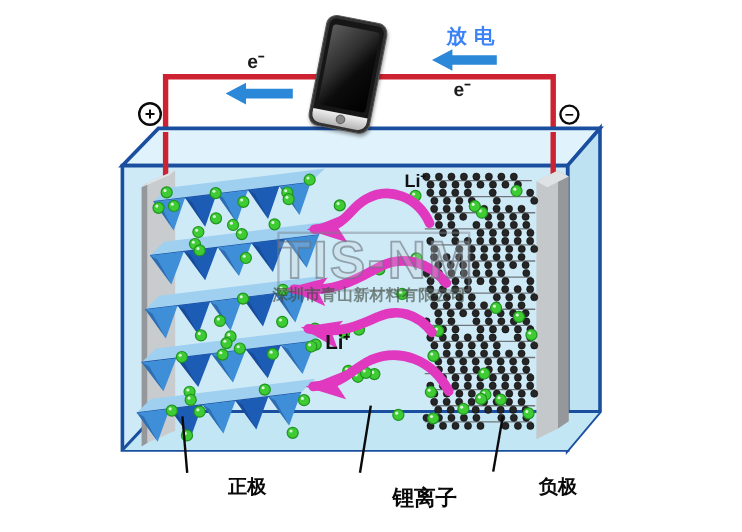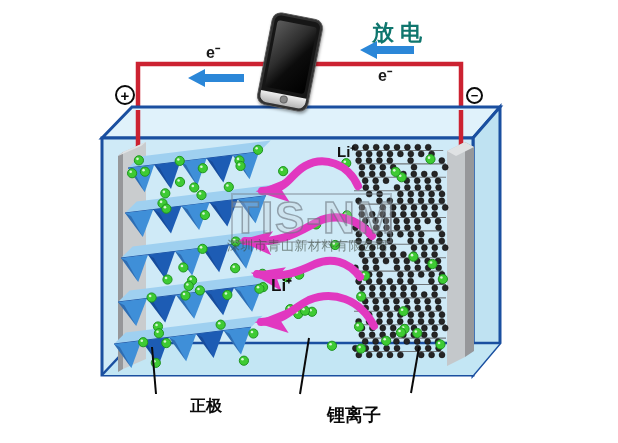--- a/index.html
+++ b/index.html
@@ -1,33 +1,33 @@
 <!DOCTYPE html>
 <html><head>
 <meta charset="utf-8">
 <style>
   html,body{margin:0;padding:0;background:#fff;}
   #canvas{position:relative;width:618px;height:443px;background:#ffffff;overflow:hidden;
           font-family:"Liberation Sans",sans-serif;color:#111;}
   #art{position:absolute;left:0;top:0;}
   .txt{position:absolute;white-space:nowrap;line-height:1;}
-  .discharge{left:372px;top:22px;font-size:22px;font-weight:bold;letter-spacing:6px;color:#0f766e;}
+  .discharge{left:372px;top:22px;font-size:17px;font-weight:bold;letter-spacing:6px;color:#3b82f6;}
   .e-left{left:206px;top:45px;font-size:16px;font-weight:bold;color:#1a1a1a;}
   .e-right{left:378px;top:68px;font-size:16px;font-weight:bold;color:#1a1a1a;}
   .terminal{position:absolute;box-sizing:border-box;border:2px solid #0a0a0a;border-radius:50%;
             background:#fff;text-align:center;font-weight:bold;color:#0a0a0a;}
   .plus{left:115px;top:85px;width:20px;height:20px;font-size:15px;line-height:17px;}
   .minus{left:466px;top:87px;width:17px;height:17px;font-size:13px;line-height:14px;}
   .li-top{left:337px;top:144px;font-size:15px;font-weight:bold;}
   .li-mid{left:271px;top:277px;font-size:17px;font-weight:bold;}
   .wm-box{position:absolute;left:231px;top:193px;width:157px;height:46px;
           border:2px solid rgba(120,130,140,0.45);}
   .wm-main{left:232px;top:196px;font-size:44px;font-weight:bold;letter-spacing:2px;
            color:rgba(200,208,214,0.28);-webkit-text-stroke:1.5px rgba(105,115,125,0.6);}
-  .wm-co{left:227px;top:239px;font-size:13px;font-weight:normal;letter-spacing:0.5px;
+  .wm-co{left:227px;top:239px;font-size:13px;font-weight:bold;letter-spacing:0.5px;
          color:rgba(60,72,62,0.62);}
   .lbl{position:absolute;text-align:center;font-weight:bold;color:#0a0a0a;margin-left:48px;}
   .cathode{left:117px;top:396px;width:82px;font-size:16px;}
   .cathode-sub{left:92px;top:414px;width:132px;font-size:15px;}
   .electrolyte{left:265px;top:403px;width:82px;font-size:18px;}
   .anode{left:384px;top:396px;width:66px;font-size:16px;}
   .anode-sub{left:372px;top:414px;width:90px;font-size:15px;}
   .phone{position:absolute;left:264px;top:15px;width:50px;height:92px;transform:rotate(11deg);
          background:#161616;border:1px solid #5a5a5a;border-radius:9px;
          box-shadow:inset 0 0 0 2px #333, 1px 2px 3px rgba(0,0,0,0.35);}
@@ -581,13 +581,14 @@
   <div class="txt e-left">e⁻</div>
   <div class="txt e-right">e⁻</div>
   <div class="terminal plus">+</div>
   <div class="terminal minus">−</div>
 
   <div class="txt li-top">Li⁺</div>
   <div class="txt li-mid">Li⁺</div>
 
   <div class="lbl cathode">正极</div>
   <div class="lbl electrolyte">锂离子</div>
+  <div class="lbl anode">负极</div>
 </div>
 
 </body></html>

